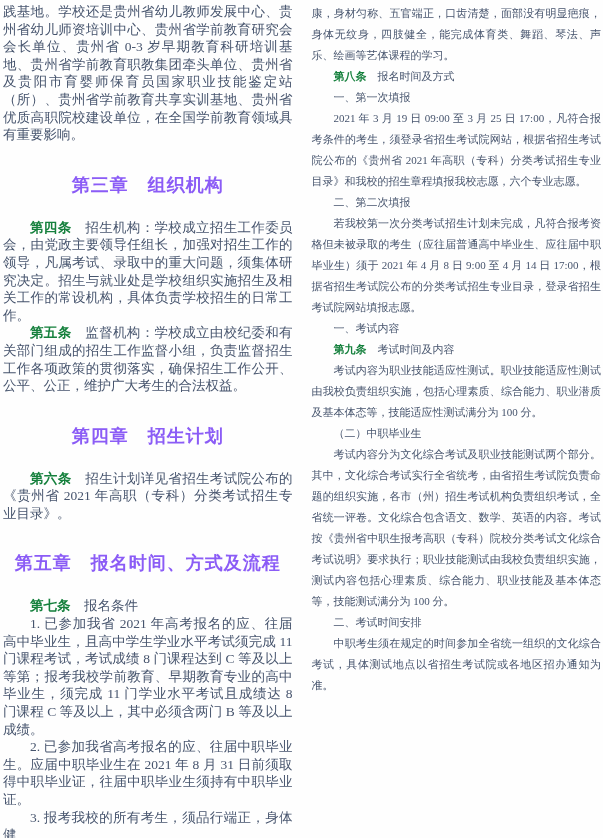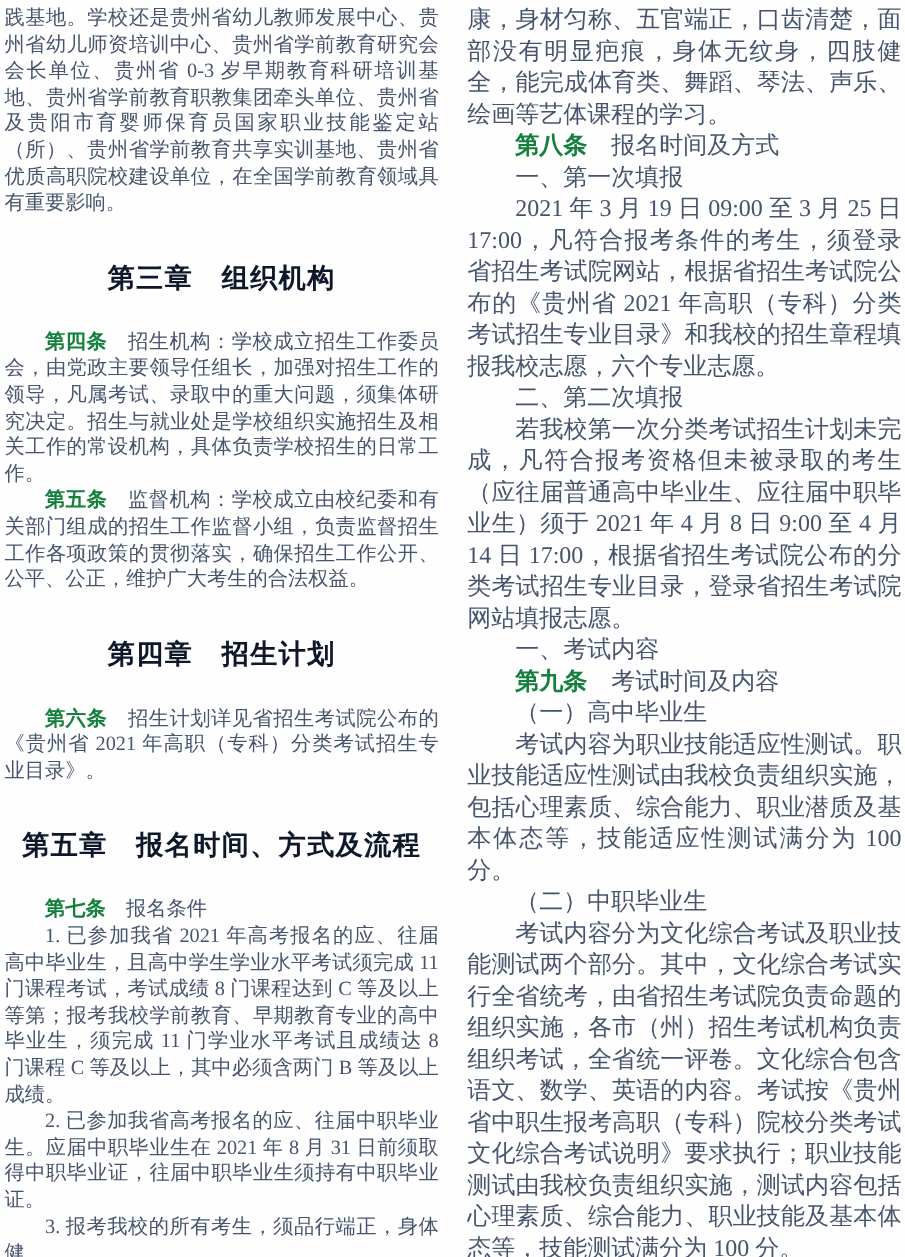--- a/index.html
+++ b/index.html
@@ -10,35 +10,35 @@
   }
   .page {
     width: 603px; height: 838px; box-sizing: border-box;
     display: flex; gap: 19px;
     padding: 3px 2px 0 3px;
     color: #46546d;
     background: #fefefe;
   }
   .col { flex: 1; min-width: 0; }
   .col-left  { font-size: 13.5px; line-height: 17.6px; }
-  .col-right { font-size: 16px; line-height: 21px; }
+  .col-right { font-size: 11px; line-height: 21px; }
   .para {
     margin: 0; text-align: justify; text-indent: 2em;
     font-family: "Liberation Serif", serif;
     word-break: break-all;
   }
   .para.noindent { text-indent: 0; }
   .lead {
     font-family: "Liberation Sans", sans-serif;
     font-weight: bold; color: #15803d;
   }
   .chapter {
     font-family: "Liberation Sans", sans-serif;
     font-weight: bold; font-size: 18px; line-height: 26px;
-    color: #0f172a; text-align: center; text-indent: 0;
+    color: #8b5cf6; text-align: center; text-indent: 0;
     margin: 28px 0 21px 0; letter-spacing: 1px;
   }
 </style>
 </head>
 <body>
 
 <div class="page">
   <div class="col col-left">
       <p class="para noindent">践基地。学校还是贵州省幼儿教师发展中心、贵州省幼儿师资培训中心、贵州省学前教育研究会会长单位、贵州省 0-3 岁早期教育科研培训基地、贵州省学前教育职教集团牵头单位、贵州省及贵阳市育婴师保育员国家职业技能鉴定站（所）、贵州省学前教育共享实训基地、贵州省优质高职院校建设单位，在全国学前教育领域具有重要影响。</p>
       <h2 class="chapter">第三章　组织机构</h2>
@@ -54,20 +54,19 @@
     </div>
   <div class="col col-right">
       <p class="para noindent">康，身材匀称、五官端正，口齿清楚，面部没有明显疤痕，身体无纹身，四肢健全，能完成体育类、舞蹈、琴法、声乐、绘画等艺体课程的学习。</p>
       <p class="para"><span class="lead">第八条</span><span>　报名时间及方式</span></p>
       <p class="para">一、第一次填报</p>
       <p class="para">2021 年 3 月 19 日 09:00 至 3 月 25 日 17:00，凡符合报考条件的考生，须登录省招生考试院网站，根据省招生考试院公布的《贵州省 2021 年高职（专科）分类考试招生专业目录》和我校的招生章程填报我校志愿，六个专业志愿。</p>
       <p class="para">二、第二次填报</p>
       <p class="para">若我校第一次分类考试招生计划未完成，凡符合报考资格但未被录取的考生（应往届普通高中毕业生、应往届中职毕业生）须于 2021 年 4 月 8 日 9:00 至 4 月 14 日 17:00，根据省招生考试院公布的分类考试招生专业目录，登录省招生考试院网站填报志愿。</p>
       <p class="para">一、考试内容</p>
       <p class="para"><span class="lead">第九条</span><span>　考试时间及内容</span></p>
-      <p class="para">（一）高中毕业生</p>
       <p class="para">考试内容为职业技能适应性测试。职业技能适应性测试由我校负责组织实施，包括心理素质、综合能力、职业潜质及基本体态等，技能适应性测试满分为 100 分。</p>
       <p class="para">（二）中职毕业生</p>
       <p class="para">考试内容分为文化综合考试及职业技能测试两个部分。其中，文化综合考试实行全省统考，由省招生考试院负责命题的组织实施，各市（州）招生考试机构负责组织考试，全省统一评卷。文化综合包含语文、数学、英语的内容。考试按《贵州省中职生报考高职（专科）院校分类考试文化综合考试说明》要求执行；职业技能测试由我校负责组织实施，测试内容包括心理素质、综合能力、职业技能及基本体态等，技能测试满分为 100 分。</p>
       <p class="para">二、考试时间安排</p>
       <p class="para">中职考生须在规定的时间参加全省统一组织的文化综合考试，具体测试地点以省招生考试院或各地区招办通知为准。</p>
     </div>
 </div>
 
 </body></html>

